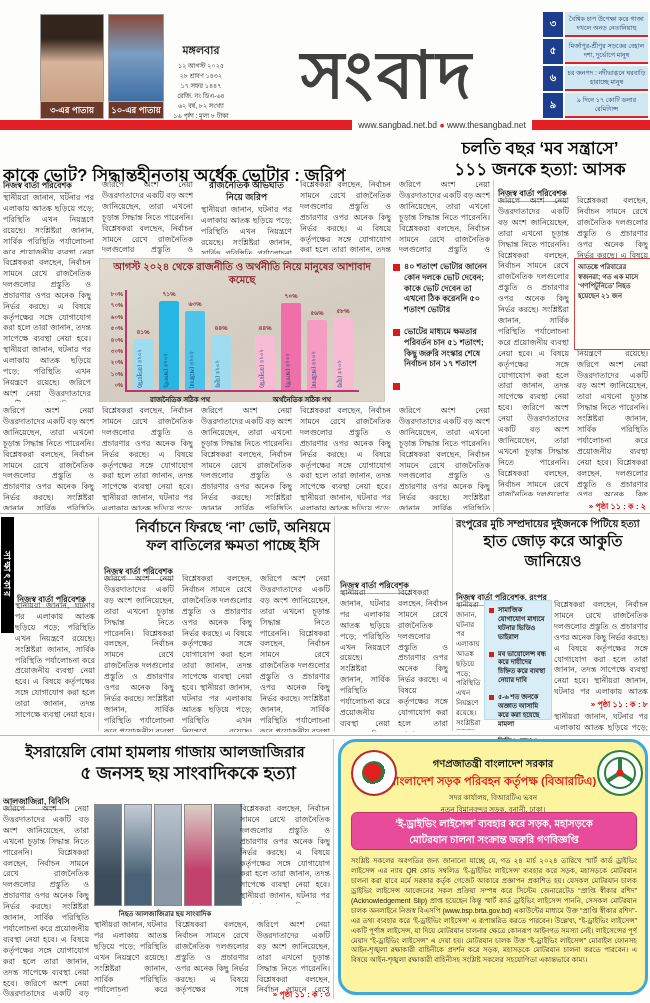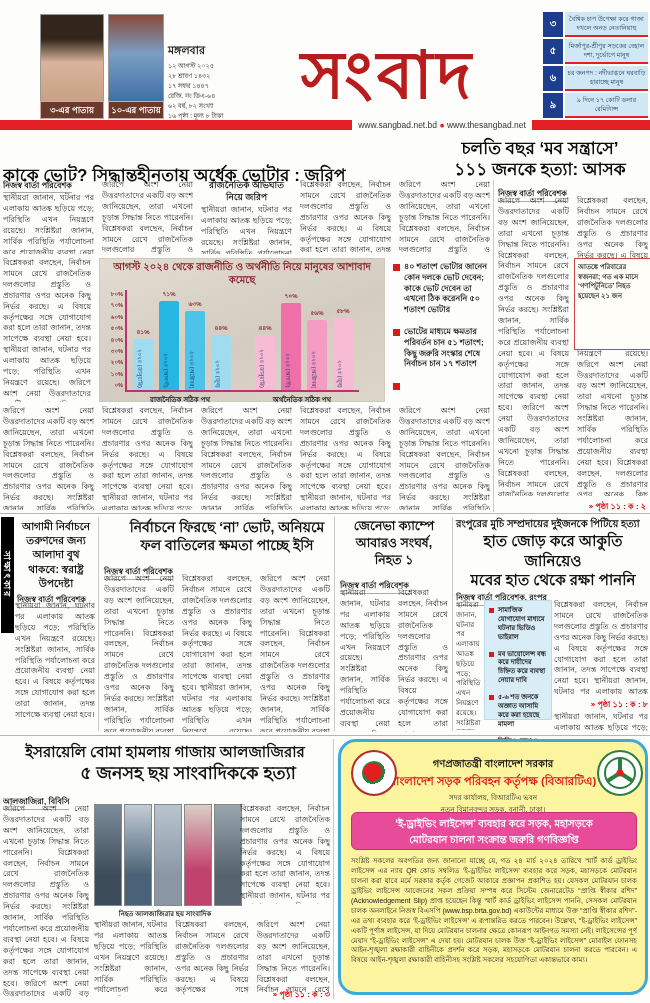--- a/index.html
+++ b/index.html
@@ -6,21 +6,21 @@
   body{font-family:"Liberation Sans","DejaVu Sans",sans-serif;}
   .page{position:relative;width:650px;height:1003px;background:#fdfdfb;margin:0 auto;overflow:hidden;color:#111;}
   .abs{position:absolute;}
 
   
   .promo-photo{background:linear-gradient(180deg,#32251b 0%,#32251b 28%,#d8b49c 55%,#c9a184 100%);border:1px solid #999;}
   .promo-photo.cricket{background:linear-gradient(180deg,#8a4a3a 0%,#7a9ec4 45%,#3f6fa5 100%);}
   .promo-caption{background:#6b3a2a;color:#fff;font-size:8.5px;font-weight:bold;text-align:center;line-height:16px;border:1px solid #caa;}
   .dateblock{font-size:6.4px;line-height:1.55;color:#222;}
   .dateblock .day{font-size:11px;font-weight:bold;margin-bottom:2px;}
-  .masthead-title{font-weight:bold;font-size:66px;line-height:1;text-align:center;letter-spacing:4px;color:#b91c1c;}
+  .masthead-title{font-weight:bold;font-size:66px;line-height:1;text-align:center;letter-spacing:4px;color:#404040;}
   .tagline{display:flex;align-items:center;justify-content:flex-end;gap:3px;font-size:8.5px;font-weight:bold;letter-spacing:3px;color:#222;}
   .tagline .badge{display:inline-block;width:15px;height:15px;border-radius:50%;background:#e31e24;color:#fff;font-size:8px;line-height:15px;text-align:center;letter-spacing:0;}
   .teasers{display:flex;flex-direction:column;gap:2px;}
   .teaser{display:flex;gap:2px;height:25px;}
   .teaser .num{width:20px;background:#1d3e8f;color:#fff;font-weight:bold;font-size:10px;display:flex;align-items:center;justify-content:center;}
   .teaser .txt{flex:1;background:#cfe8f4;border-bottom:2px solid #e31e24;color:#15305e;font-size:6.3px;line-height:1.3;display:flex;align-items:center;justify-content:center;text-align:center;padding:1px 2px;}
   .redbar{background:#e31e24;}
   .urls{font-size:8.5px;color:#333;text-align:center;background:#fdfdfb;line-height:14px;}
   .urls .dot{color:#e31e24;}
 
@@ -99,21 +99,21 @@
 <body>
 
 <div class="page">
 
   <div class="abs promo-photo" style="left:40px;top:14px;width:62px;height:86px;"></div>
   <div class="abs promo-caption" style="left:40px;top:101px;width:62px;height:16px;">৩-এর পাতায়</div>
 
   <div class="abs promo-photo cricket" style="left:108px;top:14px;width:54px;height:86px;"></div>
   <div class="abs promo-caption" style="left:108px;top:101px;width:54px;height:16px;">১০-এর পাতায়</div>
 
-  <div class="abs dateblock" style="left:168px;top:42px;width:66px;">
+  <div class="abs dateblock" style="left:168px;top:42px;width:66px;text-align:center;">
     <div class="day">মঙ্গলবার</div>
     <div>
         <div>১২ আগস্ট ২০২৫</div>
         <div>২৮ শ্রাবণ ১৪৩২</div>
         <div>১৭ সফর ১৪৪৭</div>
         <div>রেজি. নং ডিএ-৬৪</div>
         <div>৬২ বর্ষ, ৮২ সংখ্যা</div>
         <div>১৬ পৃষ্ঠা : মূল্য ৮ টাকা</div>
       </div>
   </div>
@@ -276,56 +276,49 @@
   </div>
   <div class="abs quotebox" style="left:574px;top:258px;width:70px;height:84px;">আতঙ্কে পরিবারের স্বজনরা; গত এক মাসে ‘গণপিটুনিতে’ নিহত হয়েছেন ২১ জন</div>
   <div class="abs cont" style="left:556px;top:500px;width:90px;">» পৃষ্ঠা ১১ : ক : ২</div>
 
   <div class="abs hdiv" style="left:0;top:513px;width:650px;"></div>
   <div class="abs vdiv" style="left:98px;top:517px;height:214px;"></div>
   <div class="abs vdiv" style="left:334px;top:517px;height:214px;"></div>
   <div class="abs vdiv" style="left:452px;top:517px;height:214px;"></div>
 
   <div class="abs vstrip" style="left:1px;top:517px;width:13px;height:116px;">সাক্ষাৎকার</div>
-  <div class="abs int-hl" style="left:17px;top:519px;width:78px;">আগামী নির্বাচনে তরুণদের জন্য আলাদা বুথ থাকবে: স্বরাষ্ট্র উপদেষ্টা</div>
   <div class="abs" style="left:17px;top:588px;">
     <span class="byline">নিজস্ব বার্তা পরিবেশক</span>
   </div>
   <div class="abs col" style="left:15px;top:601px;width:80px;height:130px;">স্থানীয়রা জানান, ঘটনার পর এলাকায় আতঙ্ক ছড়িয়ে পড়ে; পরিস্থিতি এখন নিয়ন্ত্রণে রয়েছে। সংশ্লিষ্টরা জানান, সার্বিক পরিস্থিতি পর্যালোচনা করে প্রয়োজনীয় ব্যবস্থা নেয়া হবে। এ বিষয়ে কর্তৃপক্ষের সঙ্গে যোগাযোগ করা হলে তারা জানান, তদন্ত সাপেক্ষে ব্যবস্থা নেয়া হবে।</div>
 
-  <div class="abs ec-hl" style="left:114px;top:518px;width:226px;">
+  <div class="abs ec-hl" style="left:120px;top:518px;width:226px;">
     <div>নির্বাচনে ফিরছে ‘না’ ভোট, অনিয়মে</div>
     <div>ফল বাতিলের ক্ষমতা পাচ্ছে ইসি</div>
   </div>
   <div class="abs" style="left:104px;top:560px;">
     <span class="byline">নিজস্ব বার্তা পরিবেশক</span>
   </div>
   <div class="abs cols" style="left:104px;top:574px;width:226px;height:158px;">
     <div class="col">জরিপে অংশ নেয়া উত্তরদাতাদের একটি বড় অংশ জানিয়েছেন, তারা এখনো চূড়ান্ত সিদ্ধান্ত নিতে পারেননি। বিশ্লেষকরা বলছেন, নির্বাচন সামনে রেখে রাজনৈতিক দলগুলোর প্রস্তুতি ও প্রচারণার ওপর অনেক কিছু নির্ভর করছে। সংশ্লিষ্টরা জানান, সার্বিক পরিস্থিতি পর্যালোচনা করে প্রয়োজনীয় ব্যবস্থা নেয়া হবে। এ বিষয়ে কর্তৃপক্ষের সঙ্গে যোগাযোগ করা হলে তারা জানান, তদন্ত সাপেক্ষে ব্যবস্থা নেয়া হবে। জরিপে অংশ নেয়া উত্তরদাতাদের একটি বড় অংশ জানিয়েছেন, তারা এখনো চূড়ান্ত সিদ্ধান্ত নিতে পারেননি। বিশ্লেষকরা বলছেন, নির্বাচন সামনে রেখে রাজনৈতিক দলগুলোর প্রস্তুতি ও প্রচারণার ওপর অনেক কিছু নির্ভর করছে। সংশ্লিষ্টরা জানান, সার্বিক পরিস্থিতি পর্যালোচনা করে প্রয়োজনীয় ব্যবস্থা নেয়া হবে।</div>
     <div class="col">বিশ্লেষকরা বলছেন, নির্বাচন সামনে রেখে রাজনৈতিক দলগুলোর প্রস্তুতি ও প্রচারণার ওপর অনেক কিছু নির্ভর করছে। এ বিষয়ে কর্তৃপক্ষের সঙ্গে যোগাযোগ করা হলে তারা জানান, তদন্ত সাপেক্ষে ব্যবস্থা নেয়া হবে। স্থানীয়রা জানান, ঘটনার পর এলাকায় আতঙ্ক ছড়িয়ে পড়ে; পরিস্থিতি এখন নিয়ন্ত্রণে রয়েছে। জরিপে অংশ নেয়া উত্তরদাতাদের একটি বড় অংশ জানিয়েছেন, তারা এখনো চূড়ান্ত সিদ্ধান্ত নিতে পারেননি। সংশ্লিষ্টরা জানান, সার্বিক পরিস্থিতি পর্যালোচনা করে প্রয়োজনীয় ব্যবস্থা নেয়া হবে। বিশ্লেষকরা বলছেন, দলগুলোর প্রস্তুতি ও প্রচারণার ওপর অনেক কিছু নির্ভর করছে।</div>
     <div class="col">জরিপে অংশ নেয়া উত্তরদাতাদের একটি বড় অংশ জানিয়েছেন, তারা এখনো চূড়ান্ত সিদ্ধান্ত নিতে পারেননি। বিশ্লেষকরা বলছেন, নির্বাচন সামনে রেখে রাজনৈতিক দলগুলোর প্রস্তুতি ও প্রচারণার ওপর অনেক কিছু নির্ভর করছে। সংশ্লিষ্টরা জানান, সার্বিক পরিস্থিতি পর্যালোচনা করে প্রয়োজনীয় ব্যবস্থা নেয়া হবে। এ বিষয়ে কর্তৃপক্ষের সঙ্গে যোগাযোগ করা হলে তারা জানান, তদন্ত সাপেক্ষে ব্যবস্থা নেয়া হবে। জরিপে অংশ নেয়া উত্তরদাতাদের একটি বড় অংশ জানিয়েছেন, তারা এখনো চূড়ান্ত সিদ্ধান্ত নিতে পারেননি। বিশ্লেষকরা বলছেন, নির্বাচন সামনে রেখে রাজনৈতিক দলগুলোর প্রস্তুতি ও প্রচারণার ওপর অনেক কিছু নির্ভর করছে। সংশ্লিষ্টরা জানান, সার্বিক পরিস্থিতি পর্যালোচনা করে প্রয়োজনীয় ব্যবস্থা নেয়া হবে।</div>
   </div>
 
-  <div class="abs gen-hl" style="left:340px;top:518px;width:108px;">
-    <div>জেনেভা ক্যাম্পে</div>
-    <div>আবারও সংঘর্ষ,</div>
-    <div>নিহত ১</div>
-  </div>
   <div class="abs" style="left:340px;top:574px;">
     <span class="byline">নিজস্ব বার্তা পরিবেশক</span>
   </div>
   <div class="abs cols" style="left:340px;top:588px;width:108px;height:144px;">
     <div class="col">স্থানীয়রা জানান, ঘটনার পর এলাকায় আতঙ্ক ছড়িয়ে পড়ে; পরিস্থিতি এখন নিয়ন্ত্রণে রয়েছে। সংশ্লিষ্টরা জানান, সার্বিক পরিস্থিতি পর্যালোচনা করে প্রয়োজনীয় ব্যবস্থা নেয়া হবে। এ বিষয়ে কর্তৃপক্ষের সঙ্গে যোগাযোগ করা হলে তারা জানান, তদন্ত সাপেক্ষে ব্যবস্থা নেয়া হবে।</div>
     <div class="col">বিশ্লেষকরা বলছেন, নির্বাচন সামনে রেখে রাজনৈতিক দলগুলোর প্রস্তুতি ও প্রচারণার ওপর অনেক কিছু নির্ভর করছে। এ বিষয়ে কর্তৃপক্ষের সঙ্গে যোগাযোগ করা হলে তারা জানান, তদন্ত সাপেক্ষে ব্যবস্থা নেয়া হবে। স্থানীয়রা জানান, ঘটনার পর এলাকায় আতঙ্ক ছড়িয়ে পড়ে; পরিস্থিতি এখন নিয়ন্ত্রণে রয়েছে। জরিপে অংশ নেয়া উত্তরদাতাদের একটি বড় অংশ জানিয়েছেন, তারা এখনো চূড়ান্ত সিদ্ধান্ত নিতে পারেননি। সংশ্লিষ্টরা জানান, সার্বিক পরিস্থিতি পর্যালোচনা করে প্রয়োজনীয় ব্যবস্থা নেয়া হবে। বিশ্লেষকরা বলছেন, দলগুলোর প্রস্তুতি ও প্রচারণার ওপর অনেক কিছু নির্ভর করছে।</div>
   </div>
 
   <div class="abs kicker" style="left:456px;top:516px;width:194px;">রংপুরের মুচি সম্প্রদায়ের দুইজনকে পিটিয়ে হত্যা</div>
   <div class="abs mob-hl" style="left:456px;top:531px;width:194px;">
     <div>হাত জোড় করে আকুতি জানিয়েও</div>
-    <div>মবের হাত থেকে রক্ষা পাননি</div>
   </div>
   <div class="abs" style="left:456px;top:586px;">
     <span class="byline">নিজস্ব বার্তা পরিবেশক, রংপুর</span>
   </div>
   <div class="abs col" style="left:456px;top:600px;width:25px;height:130px;font-size:7px;">স্থানীয়রা জানান, ঘটনার পর এলাকায় আতঙ্ক ছড়িয়ে পড়ে; পরিস্থিতি এখন নিয়ন্ত্রণে রয়েছে। সংশ্লিষ্টরা জানান, সার্বিক পরিস্থিতি পর্যালোচনা করে প্রয়োজনীয় ব্যবস্থা নেয়া হবে। এ বিষয়ে কর্তৃপক্ষের সঙ্গে যোগাযোগ করা হলে তারা জানান, তদন্ত সাপেক্ষে ব্যবস্থা নেয়া হবে।</div>
   <div class="abs bluebox" style="left:484px;top:600px;width:58px;height:108px;">
       <div class="bitem">
         <span class="sq"></span>
         <span>সামাজিক যোগাযোগ মাধ্যমে ঘটনার ভিডিও ভাইরাল</span>
       </div>

